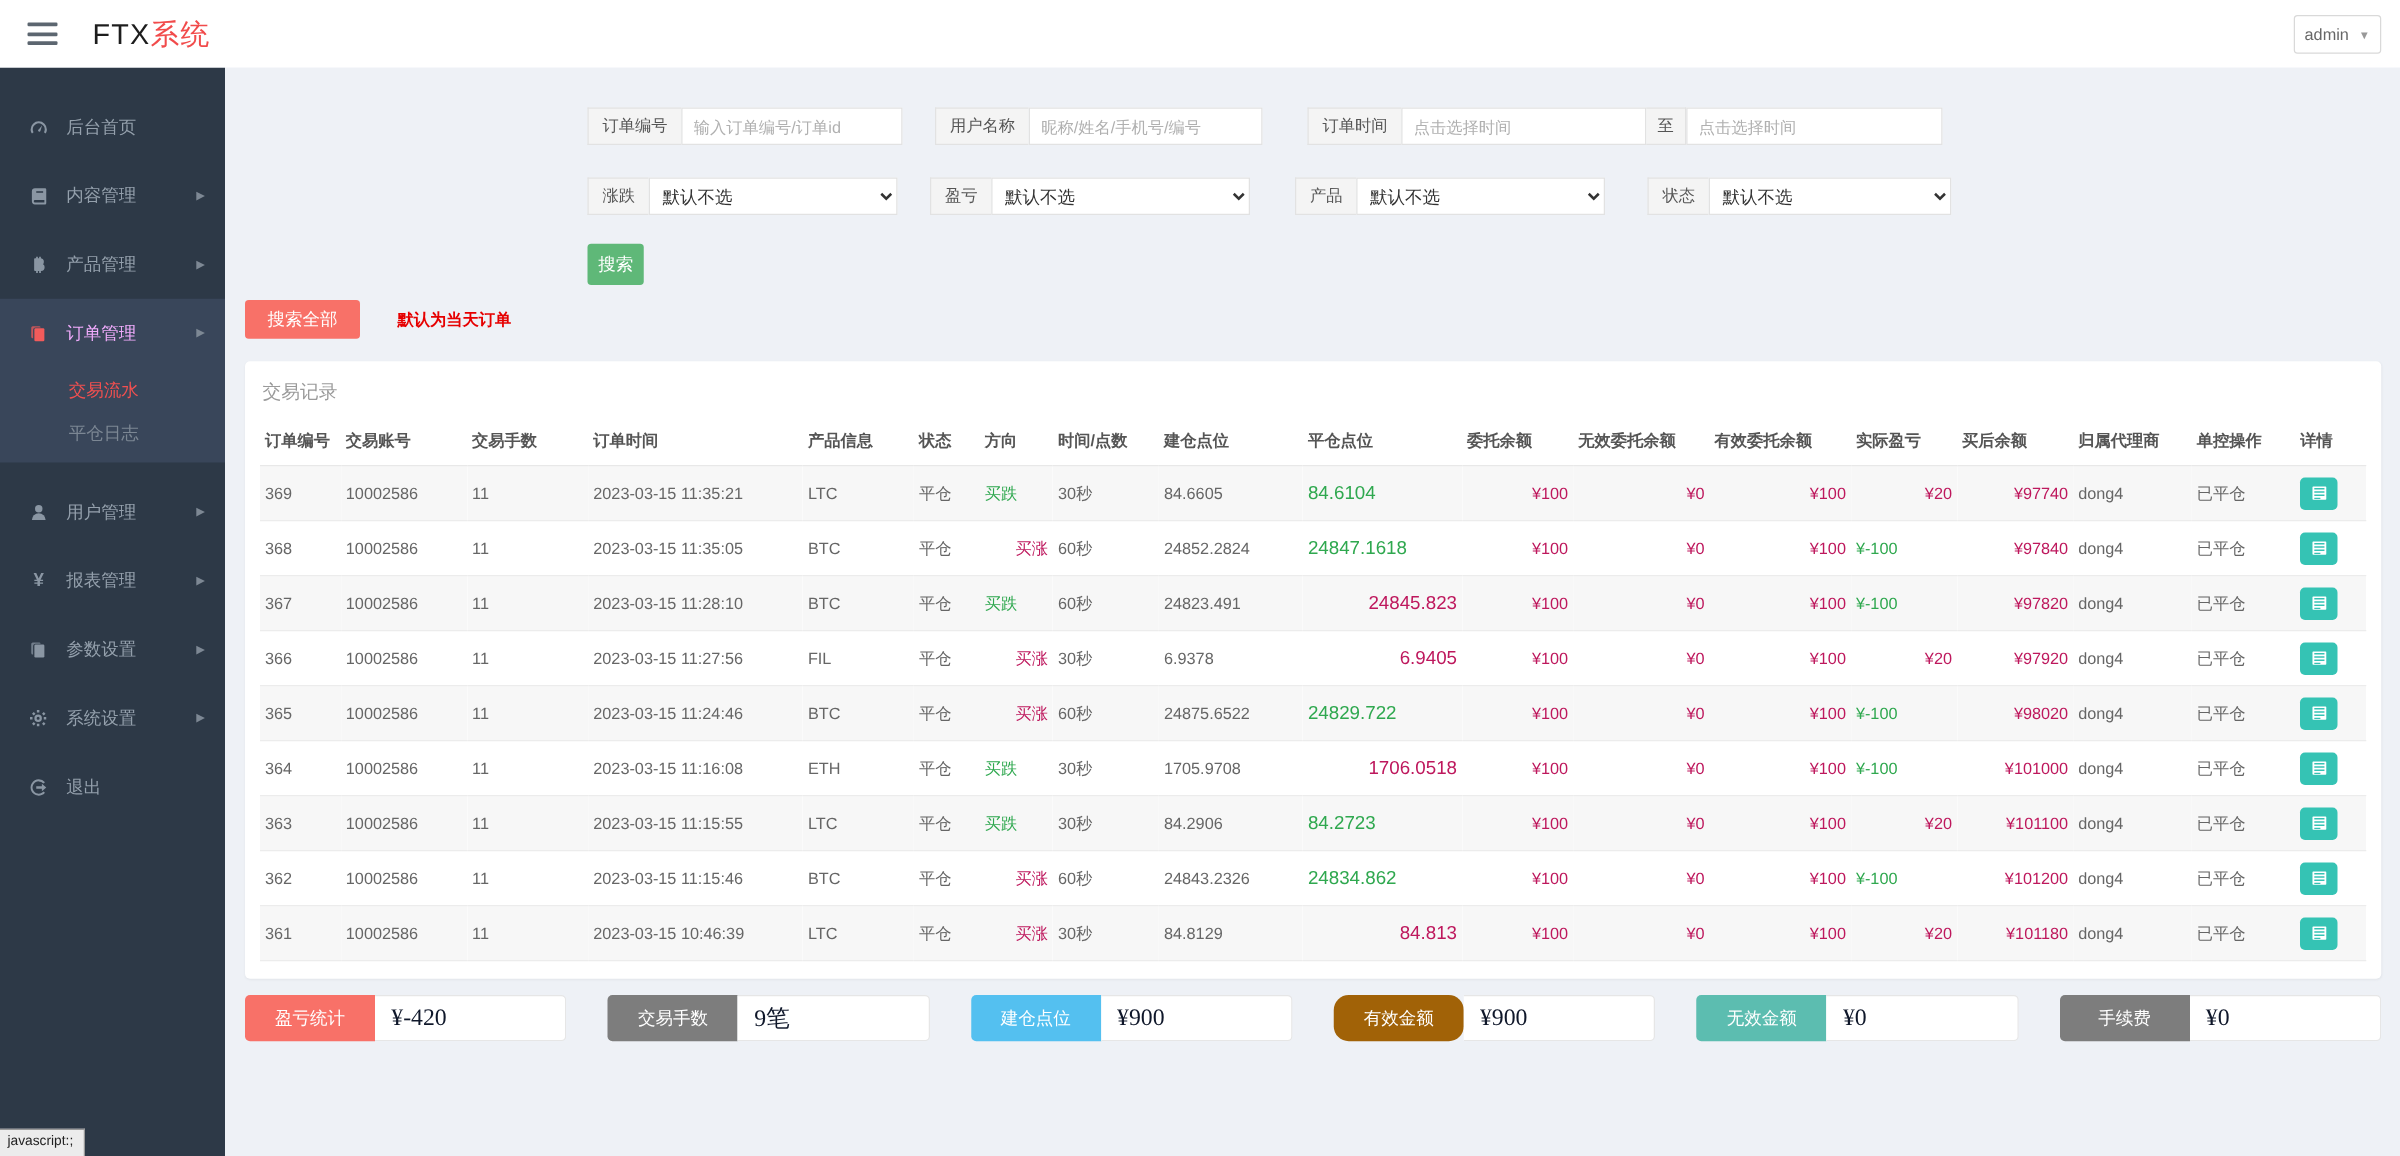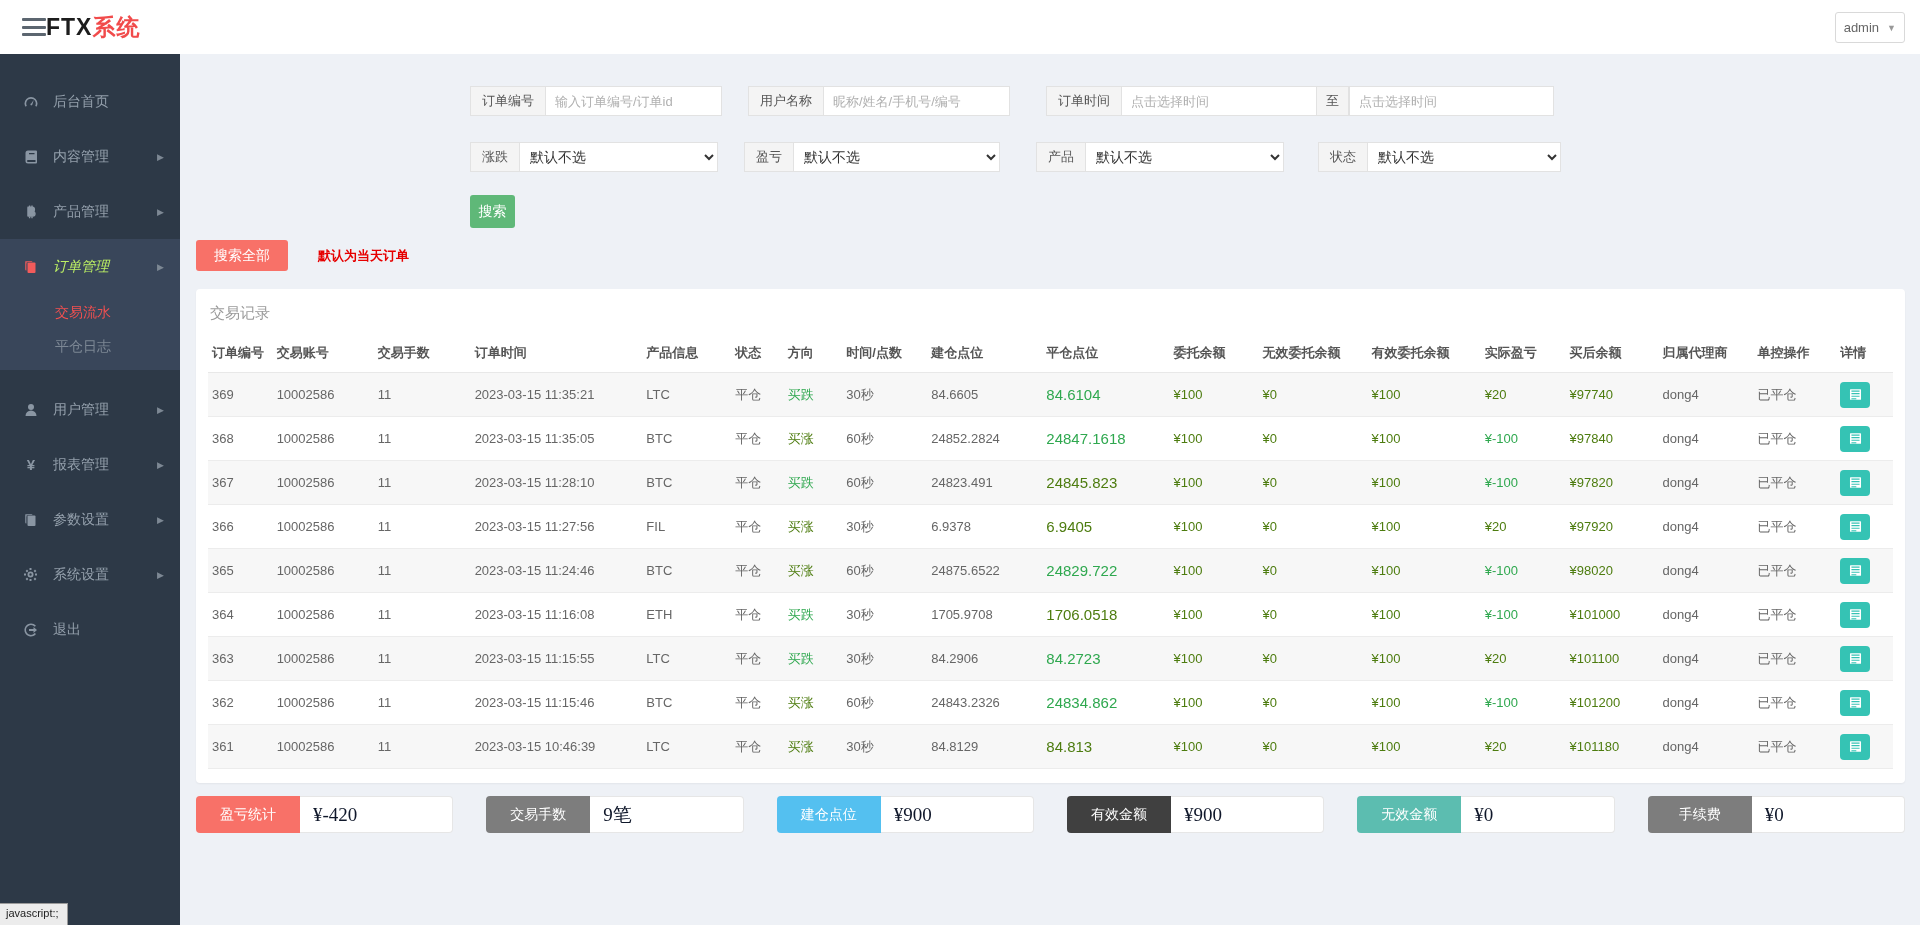--- a/index.html
+++ b/index.html
@@ -5,39 +5,39 @@
   * { margin:0; padding:0; box-sizing:border-box; }
   html,body { width:1920px; height:925px; overflow:hidden;
     font-family:"Liberation Sans","DejaVu Sans",sans-serif; background:#eef1f6; }
 
   
   .topbar { position:absolute; top:0; left:0; width:1920px; height:54px; background:#fff;
     display:flex; align-items:center; z-index:10; }
   .hamburger { width:24px; height:18px; margin-left:22px; display:flex; flex-direction:column;
     justify-content:space-between; cursor:pointer; }
   .hamburger span { display:block; height:3px; background:#5c6670; border-radius:1px; }
-  .brand { margin-left:0; font-size:23px; letter-spacing:1px;font-weight:bold; }
+  .brand { margin-left:28px; font-size:23px; letter-spacing:1px; }
   .brand .b1 { color:#1d1d1d; }
   .brand .b2 { color:#f14b4b; }
   .admin-box { position:absolute; right:15px; top:12px; height:31px; min-width:70px;
     border:1px solid #d9d9d9; border-radius:3px; background:#fff; display:flex; align-items:center;
     padding:0 8px; font-size:13px; color:#666; cursor:pointer; }
   .admin-box .caret { margin-left:8px; font-size:9px; color:#999; }
 
   
   .sidebar { position:absolute; top:54px; left:0; width:180px; height:871px; background:#2d3947;
     color:#94a0ac; font-size:14px; }
   .nav-item { height:55px; display:flex; align-items:center; padding:0 14px 0 22px; cursor:pointer;
     position:relative; }
   .nav-item .ico { width:18px; height:16px; margin-right:13px; display:inline-flex;
     align-items:center; justify-content:center; color:#8a96a3; font-size:15px; }
   .nav-item .arrow { position:absolute; right:16px; font-size:9px; color:#7d8894; }
   .nav-group-active { background:#39465a; }
   .nav-group-active > .nav-item .ico { color:#f25b5b; }
-  .nav-group-active > .nav-item .label { color:#bef264;font-style:italic; }
+  .nav-group-active > .nav-item .label { color:#f0abfc; }
   .sub-item { height:38px; display:flex; align-items:center; padding-left:55px; font-size:14px;
     cursor:pointer; color:#7c8794; }
   .sub-item.active { color:#f25050; }
   .ico svg { width:16px; height:16px; fill:currentColor; }
   .yen-ico { font-size:16px; font-weight:bold; }
 
   
   .main { position:absolute; top:54px; left:180px; width:1740px; height:871px; }
 
   .filters { padding-top:32px; margin-left:290px; }
@@ -63,21 +63,21 @@
   
   .card { margin:18px 15px 0 16px; background:#fff; border-radius:4px;
     box-shadow:0 1px 2px rgba(0,0,0,.05); padding:0 12px 14px 12px; }
   .card-title { padding:15px 2px 13px 2px; font-size:15px; color:#9a9a9a; }
   table { width:100%; border-collapse:collapse; table-layout:fixed; }
   thead th { font-size:13px; color:#555; font-weight:700; text-align:left; padding:8px 4px 10px 4px;
     border-bottom:1px solid #e8e8e8; white-space:nowrap; }
   tbody td { font-size:13px; color:#666; text-align:left; padding:0 4px; height:44px;
     border-bottom:1px solid #ececec; white-space:nowrap; overflow:hidden; }
   tbody tr:nth-child(odd) { background:#f7f7f7; }
-  .c-red { color:#4d7c0f; }
+  .c-red { color:#be185d;text-align:right; }
   .c-green { color:#2fa84f; }
   .cell-close { font-size:15px; }
   .btn-detail { width:30px; height:26px; background:#35c3b4; border:none; border-radius:4px;
     cursor:pointer; display:inline-flex; align-items:center; justify-content:center; }
   .btn-detail svg { width:13px; height:13px; fill:#fff; }
 
   
   .stats { margin:13px 15px 0 16px; display:flex; gap:33px; }
   .stat { flex:1; display:flex; height:37px; }
   .stat-badge { min-width:104px; padding:0 10px; color:#fff; font-size:14px; display:flex;
@@ -520,21 +520,21 @@
     </div>
     <div class="stat">
       <span class="stat-badge" style="background-color: rgb(125, 125, 125);">交易手数</span>
       <span class="stat-value">9笔</span>
     </div>
     <div class="stat">
       <span class="stat-badge" style="background-color: rgb(84, 192, 240);">建仓点位</span>
       <span class="stat-value">¥900</span>
     </div>
     <div class="stat">
-      <span class="stat-badge" style="background-color: #404040;">有效金额</span>
+      <span class="stat-badge" style="background-color: #a16207; border-radius: 12px;">有效金额</span>
       <span class="stat-value">¥900</span>
     </div>
     <div class="stat">
       <span class="stat-badge" style="background-color: rgb(92, 189, 176);">无效金额</span>
       <span class="stat-value">¥0</span>
     </div>
     <div class="stat">
       <span class="stat-badge" style="background-color: rgb(125, 125, 125);">手续费</span>
       <span class="stat-value">¥0</span>
     </div>

